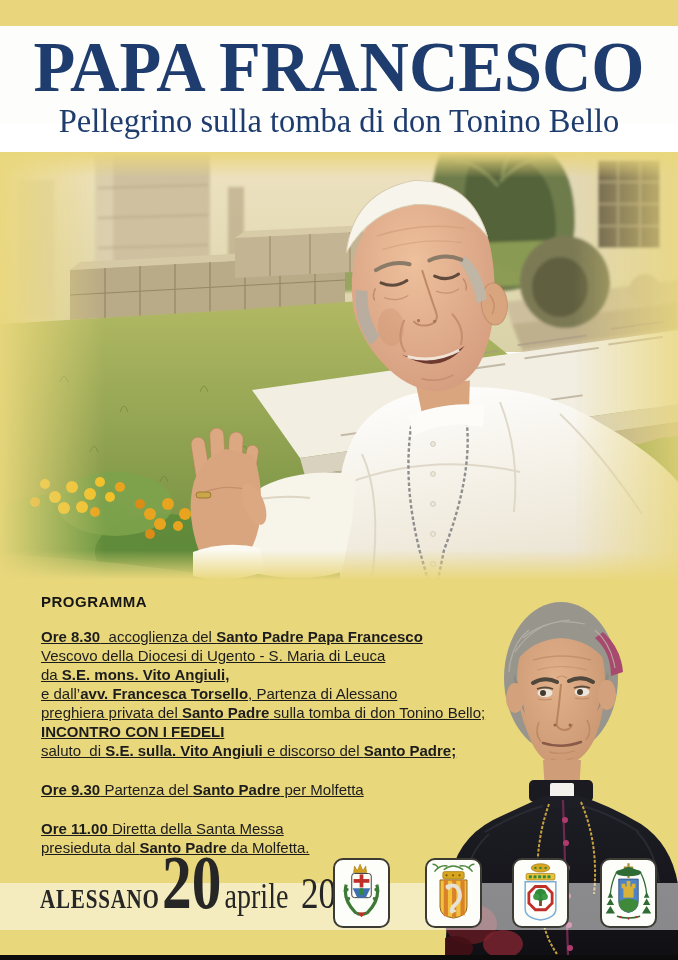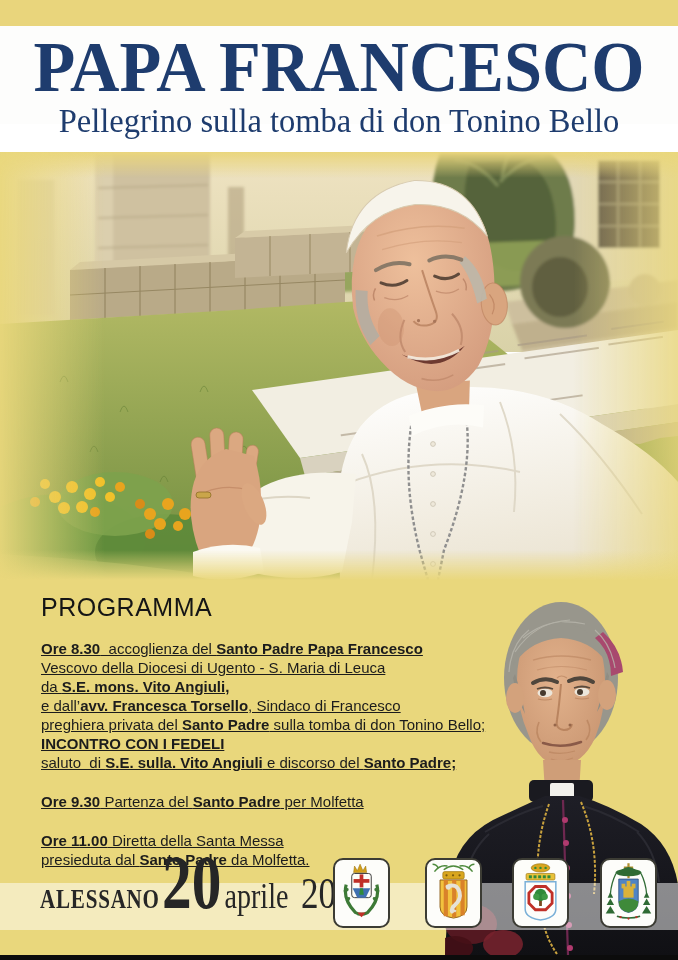--- a/index.html
+++ b/index.html
@@ -20,21 +20,21 @@
     font-size:33px;line-height:1.05;color:#1e3c6e;transform:scaleX(0.985);
     transform-origin:50% 0;white-space:nowrap;
   }
   
   .photo-section{position:absolute;left:0;top:152px;width:678px;height:428px;z-index:1;}
   .photo-section svg{display:block;}
   
   .program-section{position:absolute;left:0;top:580px;width:678px;height:375px;background:#e9d77c;z-index:1;}
   .program-inner{position:absolute;left:41px;top:13px;width:480px;}
   .program-heading{
-    margin:0 0 17px 0;font-size:25px;font-weight:normal;letter-spacing:0.5px;color:#151515;
+    margin:0 0 17px 0;font-size:15px;font-weight:bold;letter-spacing:0.5px;color:#151515;
   }
   .pblock{margin:0 0 20px 0;}
   .pblock:last-child{margin-bottom:12px;}
   .pline{white-space:pre;font-size:15px;line-height:19px;color:#1c1c1c;text-decoration:underline;}
   .pline .b{font-weight:bold;}
   
   .bishop{position:absolute;left:445px;top:582px;width:233px;height:373px;z-index:2;}
   
   .footer-band{
     position:absolute;left:0;top:883px;width:678px;height:47px;
@@ -339,21 +339,21 @@
   </div>
 
   <div class="program-section">
     <div class="program-inner">
       <h3 class="program-heading">PROGRAMMA</h3>
       <div id="program-blocks">
           <div class="pblock">
             <div class="pline"><span class="b">Ore 8.30</span><span>  accoglienza del </span><span class="b">Santo Padre Papa Francesco</span></div>
             <div class="pline"><span>Vescovo della Diocesi di Ugento - S. Maria di Leuca</span></div>
             <div class="pline"><span>da </span><span class="b">S.E. mons. Vito Angiuli,</span></div>
-            <div class="pline"><span>e dall’</span><span class="b">avv. Francesca Torsello</span><span>, Sindaco di Francesco</span></div>
+            <div class="pline"><span>e dall’</span><span class="b">avv. Francesca Torsello</span><span>, Partenza di Alessano</span></div>
             <div class="pline"><span>preghiera privata del </span><span class="b">Santo Padre</span><span> sulla tomba di don Tonino Bello;</span></div>
             <div class="pline"><span class="b">INCONTRO CON I FEDELI</span></div>
             <div class="pline"><span>saluto  di </span><span class="b">S.E. sulla. Vito Angiuli</span><span> e discorso del </span><span class="b">Santo Padre;</span></div>
           </div>
           <div class="pblock">
             <div class="pline"><span class="b">Ore 9.30</span><span> Partenza del </span><span class="b">Santo Padre</span><span> per Molfetta</span></div>
           </div>
           <div class="pblock">
             <div class="pline"><span class="b">Ore 11.00</span><span> Diretta della Santa Messa</span></div>
             <div class="pline"><span>presieduta dal </span><span class="b">Santo Padre</span><span> da Molfetta.</span></div>

